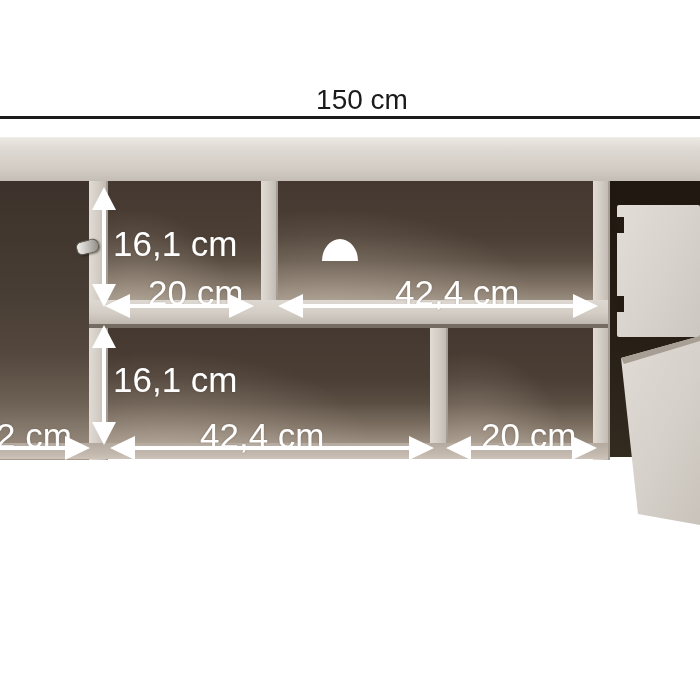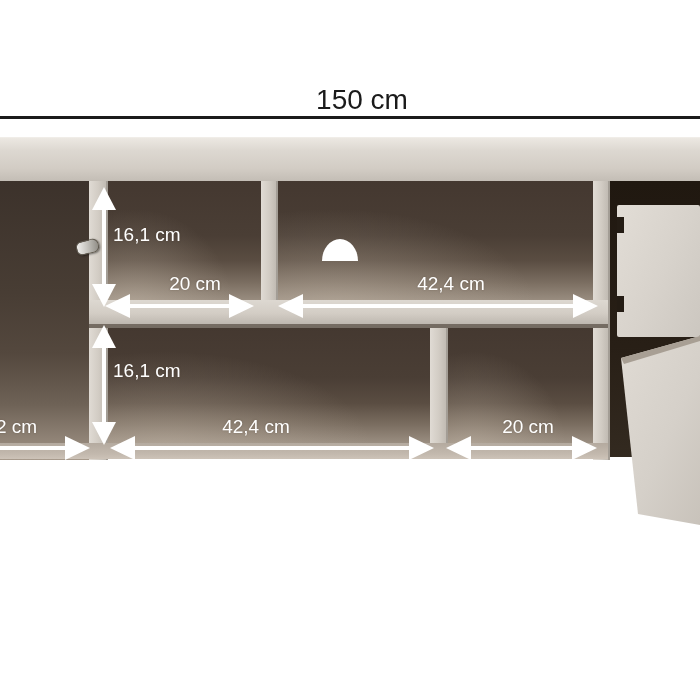--- a/index.html
+++ b/index.html
@@ -85,21 +85,21 @@
     transform:rotate(-14deg);
     box-shadow:1px 1px 2px rgba(0,0,0,0.45);
   }
   
   .dim-top-line{left:0;top:116px;width:700px;height:3px;background:var(--dimension-line);}
   .dim-top-label{
     left:0;top:84px;width:700px;text-align:center;
     font-size:28px;color:var(--dimension-text-dark);margin-left:12px;
   }
   .wlabel{
-    color:var(--annotation-white);font-size:19px;white-space:nowrap;
+    color:var(--annotation-white);font-size:35px;white-space:nowrap;
     text-shadow:0 0 2px rgba(70,55,40,0.35);
   }
   .wline-h{height:4px;background:var(--annotation-white);}
   .wline-v{width:4px;background:var(--annotation-white);}
   .ah{width:0;height:0;}
   .ah-left{border-top:12px solid transparent;border-bottom:12px solid transparent;border-right:25px solid var(--annotation-white);}
   .ah-right{border-top:12px solid transparent;border-bottom:12px solid transparent;border-left:25px solid var(--annotation-white);}
   .ah-up{border-left:12px solid transparent;border-right:12px solid transparent;border-bottom:23px solid var(--annotation-white);}
   .ah-down{border-left:12px solid transparent;border-right:12px solid transparent;border-top:23px solid var(--annotation-white);}
   .center-text{text-align:center;}

